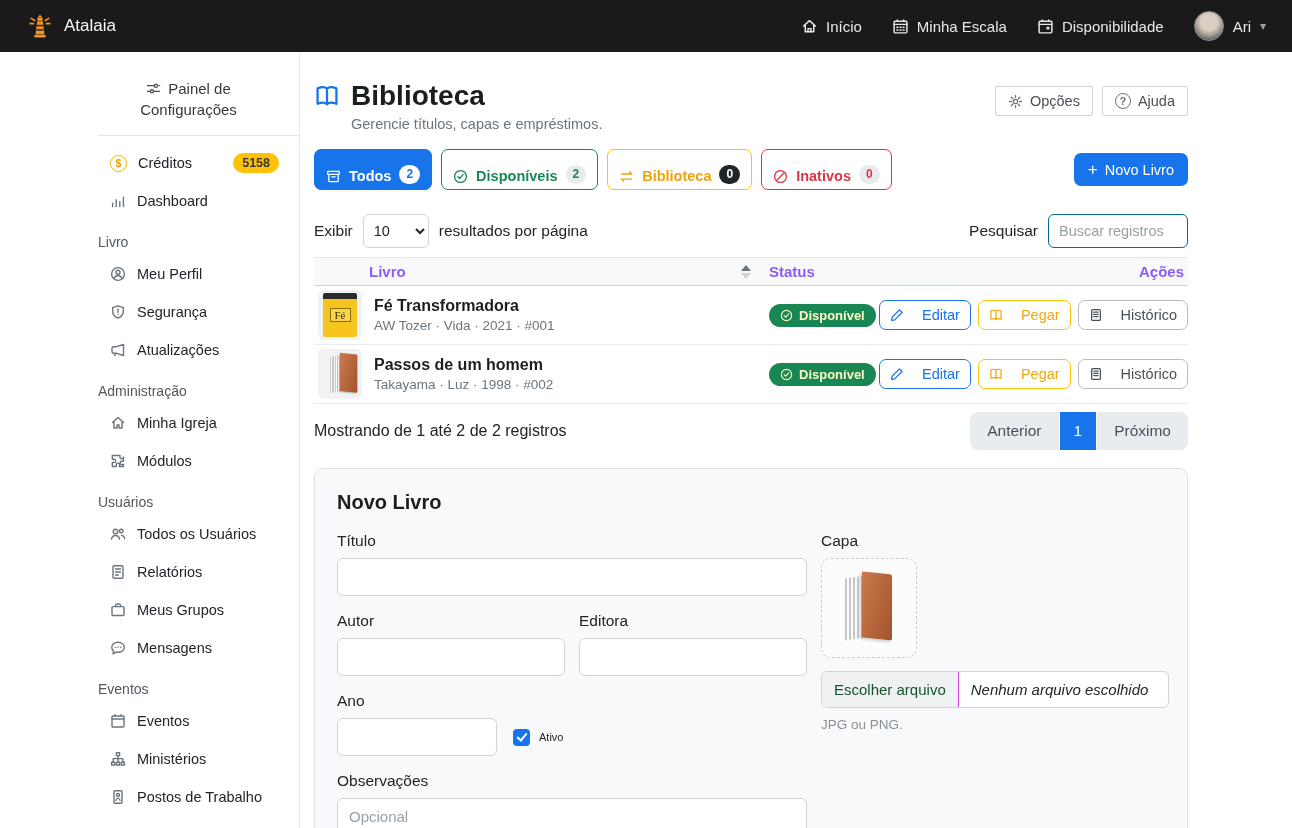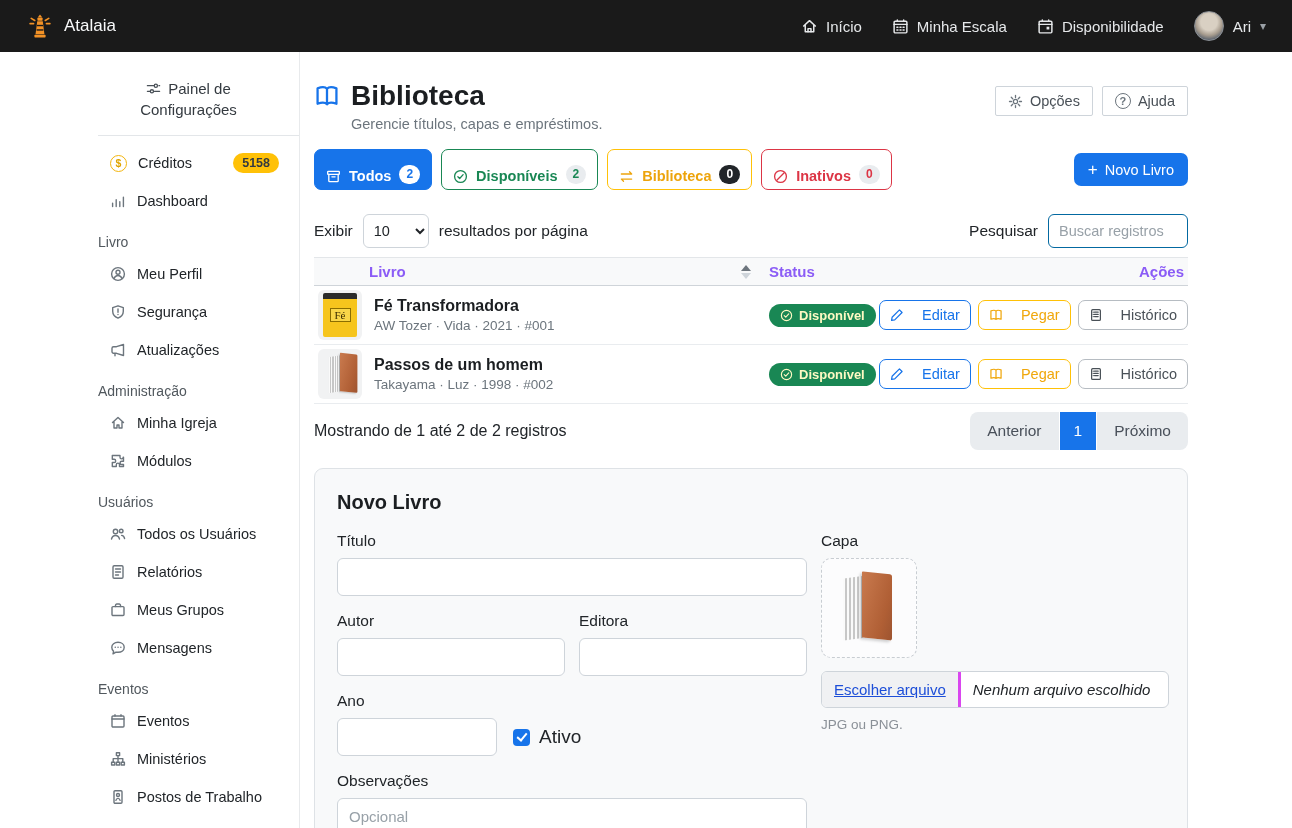--- a/index.html
+++ b/index.html
@@ -127,29 +127,29 @@
   .f-label { font-size:15.5px; color:#212529; margin:16px 0 8px; }
   .f-input { width:100%; height:38px; border:1px solid #ced4da; border-radius:6px; background:#fff;
              padding:0 11px; font-size:15px; }
   .two-col { display:grid; grid-template-columns:1fr 1fr; column-gap:14px; }
   .ano-row { display:flex; align-items:center; gap:16px; }
   .ano-input { width:160px; }
   .check-wrap { display:flex; align-items:center; gap:9px; cursor:pointer; }
   .checkbox { width:17px; height:17px; background:#1774ea; border-radius:4px; position:relative; }
   .checkbox::after { content:""; position:absolute; left:5.5px; top:2.5px; width:4px; height:8px;
                      border:solid #fff; border-width:0 2px 2px 0; transform:rotate(40deg); }
-  .check-label { font-size:19px; }
+  .check-label { font-size:11px; }
   .f-area { width:100%; height:90px; border:1px solid #ced4da; border-radius:6px; background:#fff;
             padding:9px 11px; font-size:15px; font-family:inherit; resize:none; }
   .capa-preview { width:96px; height:100px; border:1px dashed #c8cdd2; border-radius:10px; background:#fcfcfd;
                   display:flex; align-items:center; justify-content:center; }
   .file-input { margin-top:13px; display:flex; align-items:center; height:37px; border:1px solid #ced4da;
                 border-radius:6px; background:#fff; overflow:hidden; font-size:15px; cursor:pointer; }
-  .file-btn { background:#f0f1f3; border-right:3px solid #d946ef; padding:0 12px; height:100%;
-              display:flex; align-items:center; color:#1d4ed8;text-decoration:underline; }
+  .file-btn { background:#f0f1f3; border-right:1px solid #d946ef; padding:0 12px; height:100%;
+              display:flex; align-items:center; color:#14532d; }
   .file-status { padding:0 12px; color:#212529;font-style:italic; }
   .capa-hint { margin-top:9px; font-size:13.5px; color:#8a9097; }
 </style>
 </head>
 <body>
 
 <div class="navbar">
   <div class="brand">
     <svg width="28" height="28" viewBox="0 0 24 24">
       <g stroke="#f39226" stroke-width="1.4" stroke-linecap="round" fill="none">

